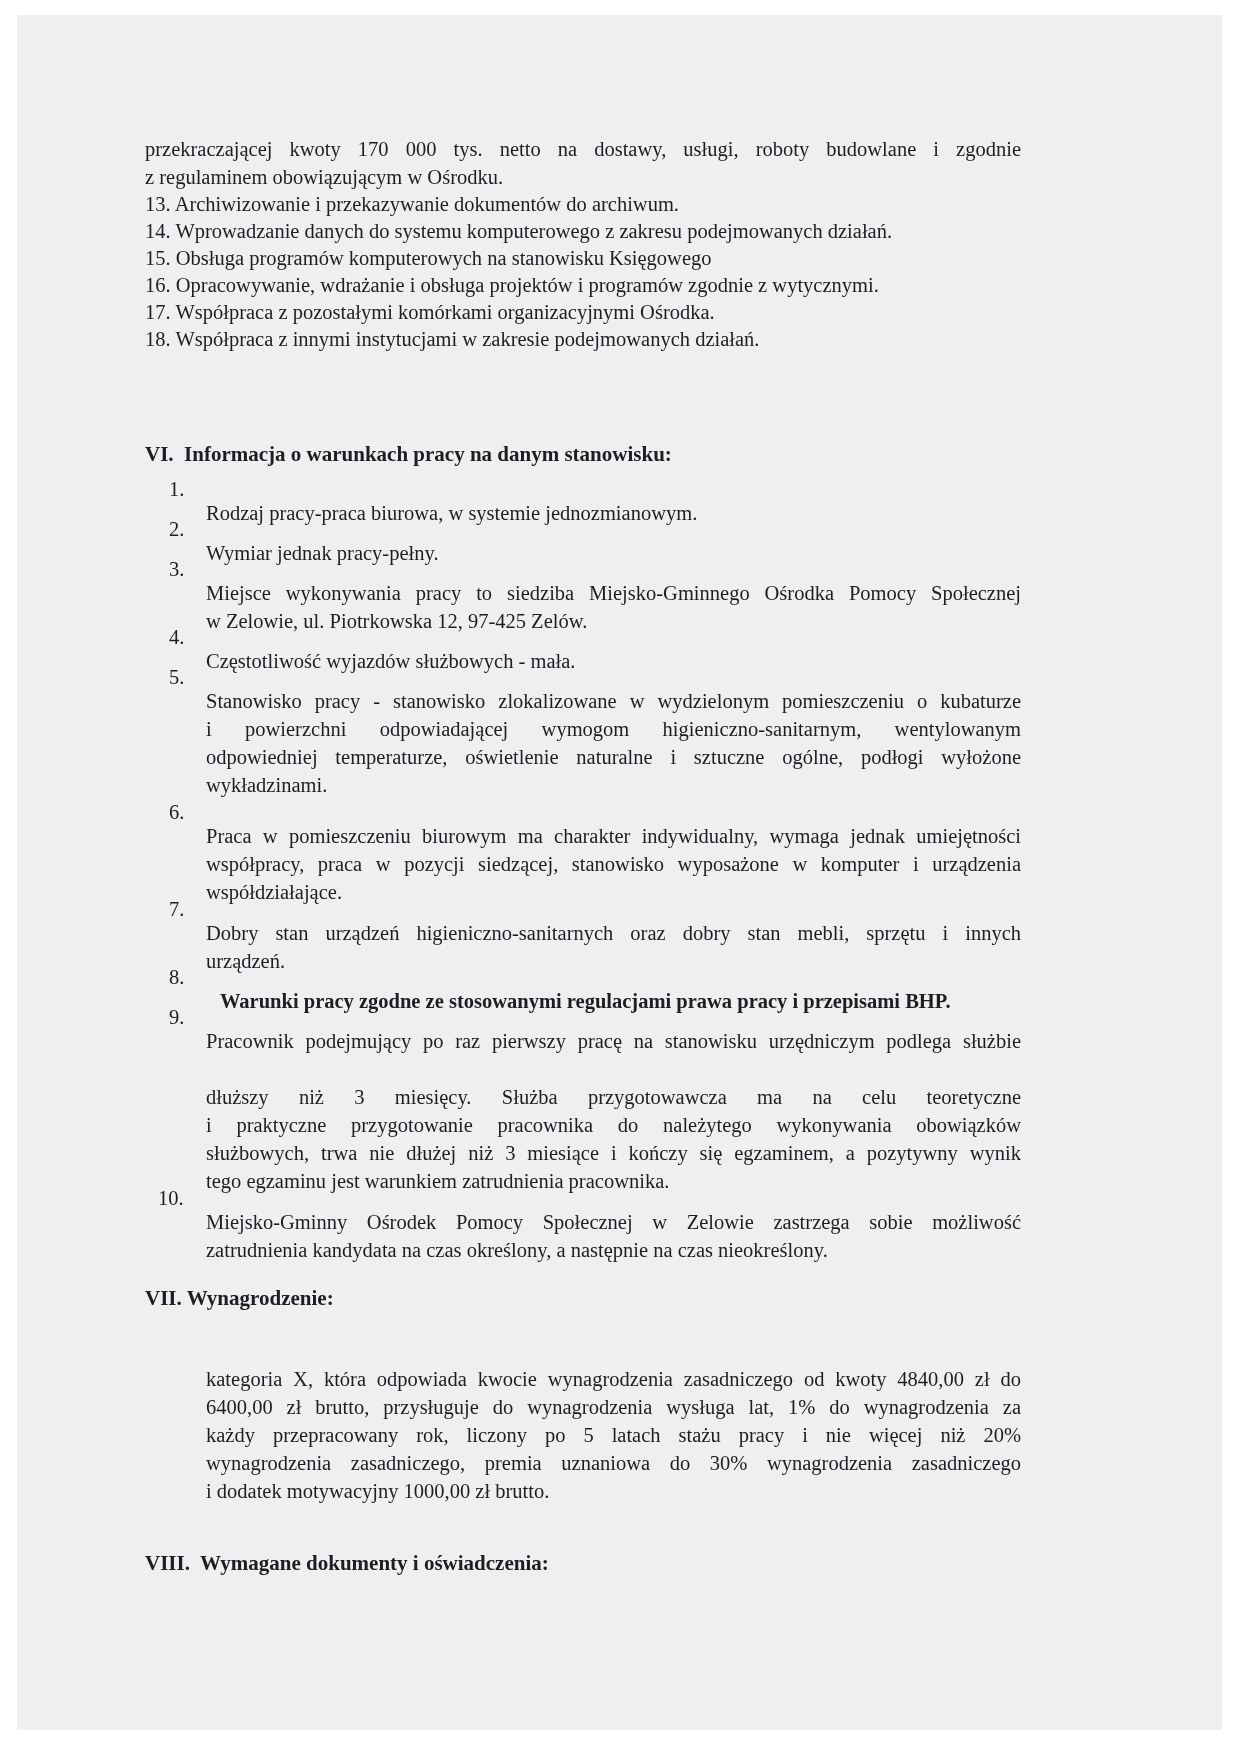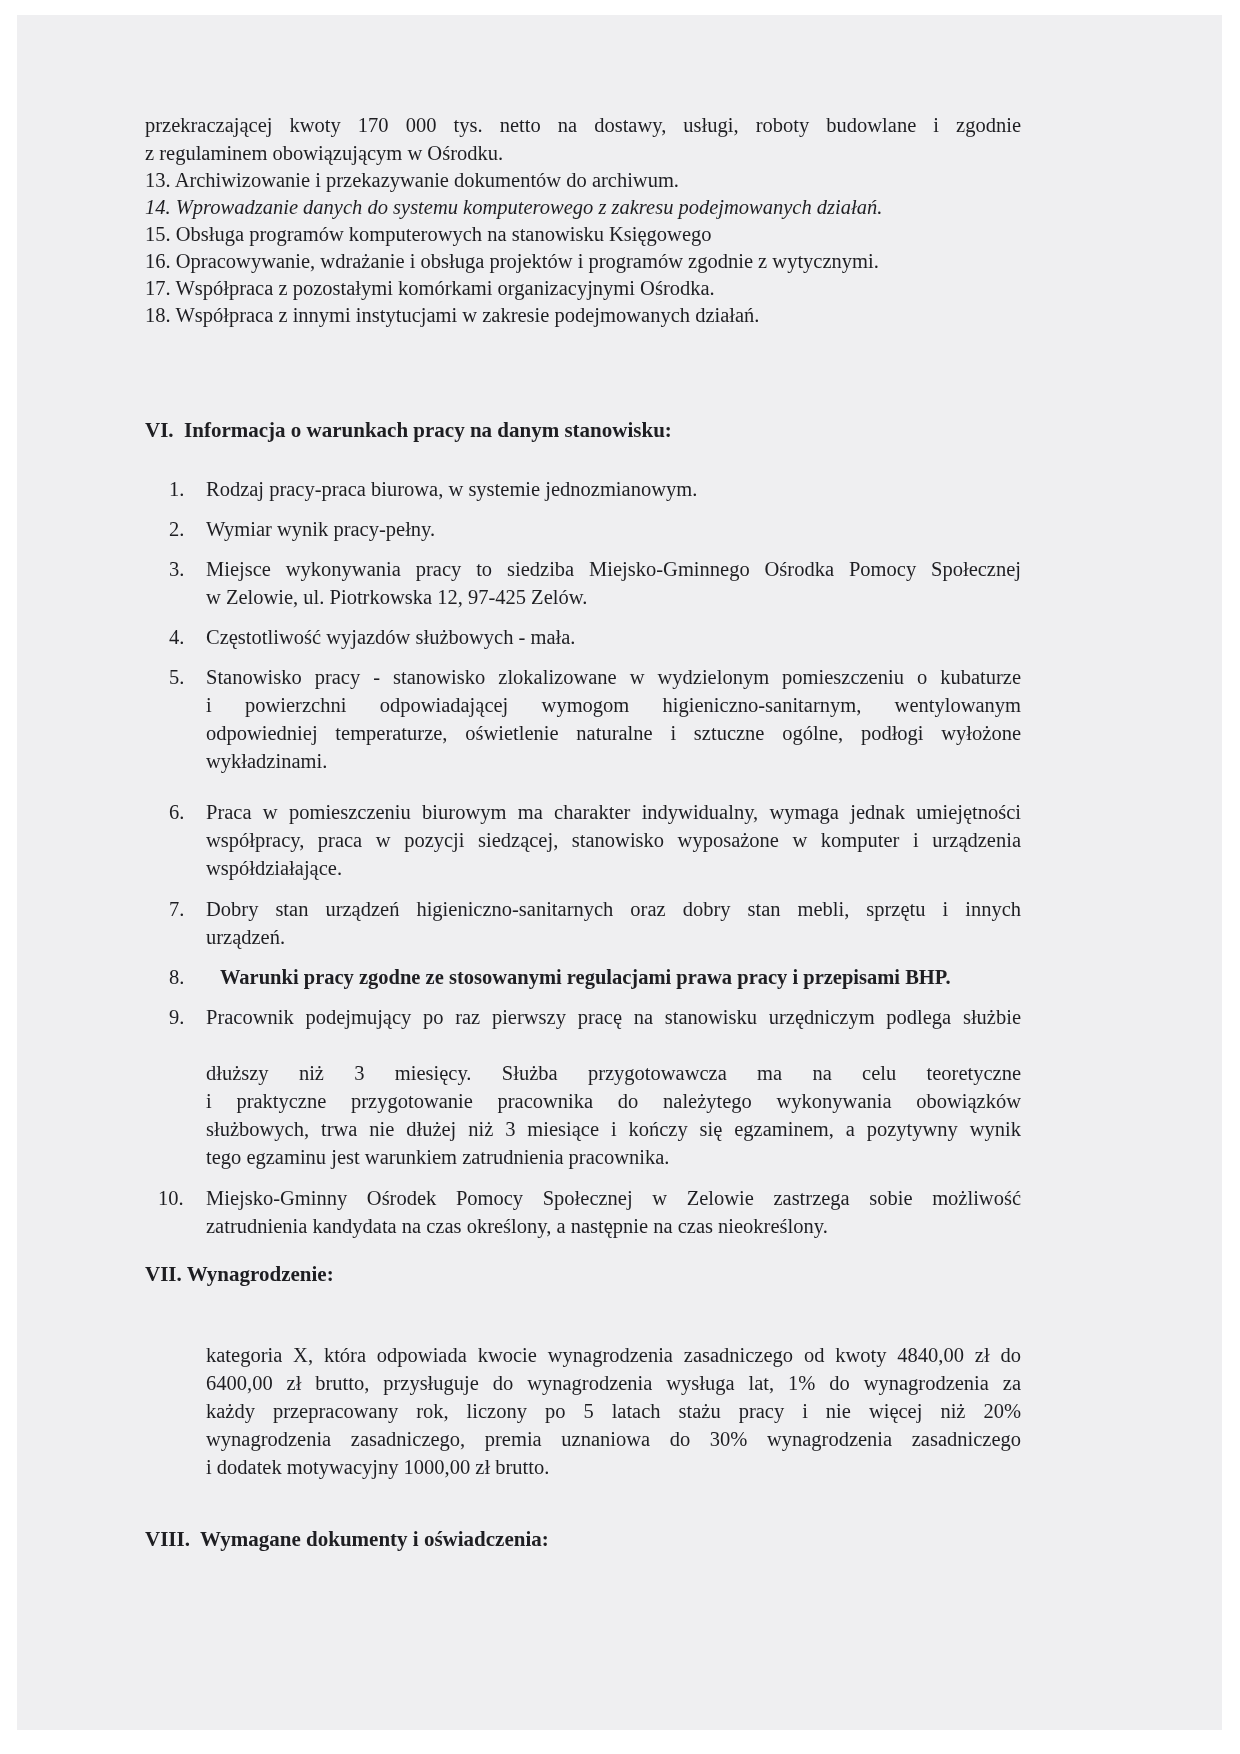--- a/index.html
+++ b/index.html
@@ -5,48 +5,48 @@
     html, body { margin: 0; padding: 0; }
     body {
       width: 1240px; height: 1754px; background: #ffffff; position: relative; overflow: hidden;
       font-family: "Liberation Serif", "DejaVu Serif", serif; color: #1e1e22;
     }
     .page {
       position: absolute; left: 17px; top: 15px; width: 1205px; height: 1715px;
       background: #efeff1;
     }
     .content { position: absolute; left: 0; top: 0; width: 100%; height: 100%; }
-    .line { position: absolute; font-size: 20.5px; line-height: 28px; white-space: nowrap; }
+    .line { position: absolute; font-size: 20.5px; line-height: 28px; white-space: nowrap; margin-top: 24px; }
     .just { text-align: justify; text-align-last: justify; white-space: normal; }
     .h { font-weight: bold; font-size: 21px; }
     .num { position: absolute; font-size: 20.5px; line-height: 28px; }
   </style>
 </head>
 <body>
 
 <div class="page">
   <div class="content">
 
     <div class="line just" style="left:128px;top:96px;width:876px;">przekraczającej kwoty 170 000 tys. netto na dostawy, usługi, roboty budowlane i zgodnie</div>
     <div class="line" style="left:128px;top:124px;">z regulaminem obowiązującym w Ośrodku.</div>
 
     <div class="line" style="left:128px;top:151px;"><span>13.</span> <span>Archiwizowanie i przekazywanie dokumentów do archiwum.</span></div>
-    <div class="line" style="left:128px;top:178px;font-style:italic;"><span>14.</span> <span>Wprowadzanie danych do systemu komputerowego z zakresu podejmowanych działań.</span></div>
+    <div class="line" style="left:128px;top:178px;"><span>14.</span> <span>Wprowadzanie danych do systemu komputerowego z zakresu podejmowanych działań.</span></div>
     <div class="line" style="left:128px;top:205px;"><span>15.</span> <span>Obsługa programów komputerowych na stanowisku Księgowego</span></div>
     <div class="line" style="left:128px;top:232px;"><span>16.</span> <span>Opracowywanie, wdrażanie i obsługa projektów i programów zgodnie z wytycznymi.</span></div>
     <div class="line" style="left:128px;top:259px;"><span>17.</span> <span>Współpraca z pozostałymi komórkami organizacyjnymi Ośrodka.</span></div>
     <div class="line" style="left:128px;top:286px;"><span>18.</span> <span>Współpraca z innymi instytucjami w zakresie podejmowanych działań.</span></div>
 
     <div class="line h" style="left:128px;top:401px;"><span>VI.</span>&nbsp; <span>Informacja o warunkach pracy na danym stanowisku:</span></div>
 
     <div class="num" style="left:152px;top:460px;">1.</div>
     <div class="line" style="left:189px;top:460px;">Rodzaj pracy-praca biurowa, w systemie jednozmianowym.</div>
 
     <div class="num" style="left:152px;top:500px;">2.</div>
-    <div class="line" style="left:189px;top:500px;">Wymiar wynik pracy-pełny.</div>
+    <div class="line" style="left:189px;top:500px;">Wymiar jednak pracy-pełny.</div>
 
     <div class="num" style="left:152px;top:540px;">3.</div>
     <div class="line just" style="left:189px;top:540px;width:815px;">Miejsce wykonywania pracy to siedziba Miejsko-Gminnego Ośrodka Pomocy Społecznej</div>
     <div class="line" style="left:189px;top:568px;">w Zelowie, ul. Piotrkowska 12, 97-425  Zelów.</div>
 
     <div class="num" style="left:152px;top:608px;">4.</div>
     <div class="line" style="left:189px;top:608px;">Częstotliwość wyjazdów służbowych - mała.</div>
 
     <div class="num" style="left:152px;top:648px;">5.</div>
     <div class="line just" style="left:189px;top:648px;width:815px;">Stanowisko pracy - stanowisko zlokalizowane w wydzielonym pomieszczeniu o kubaturze</div>

